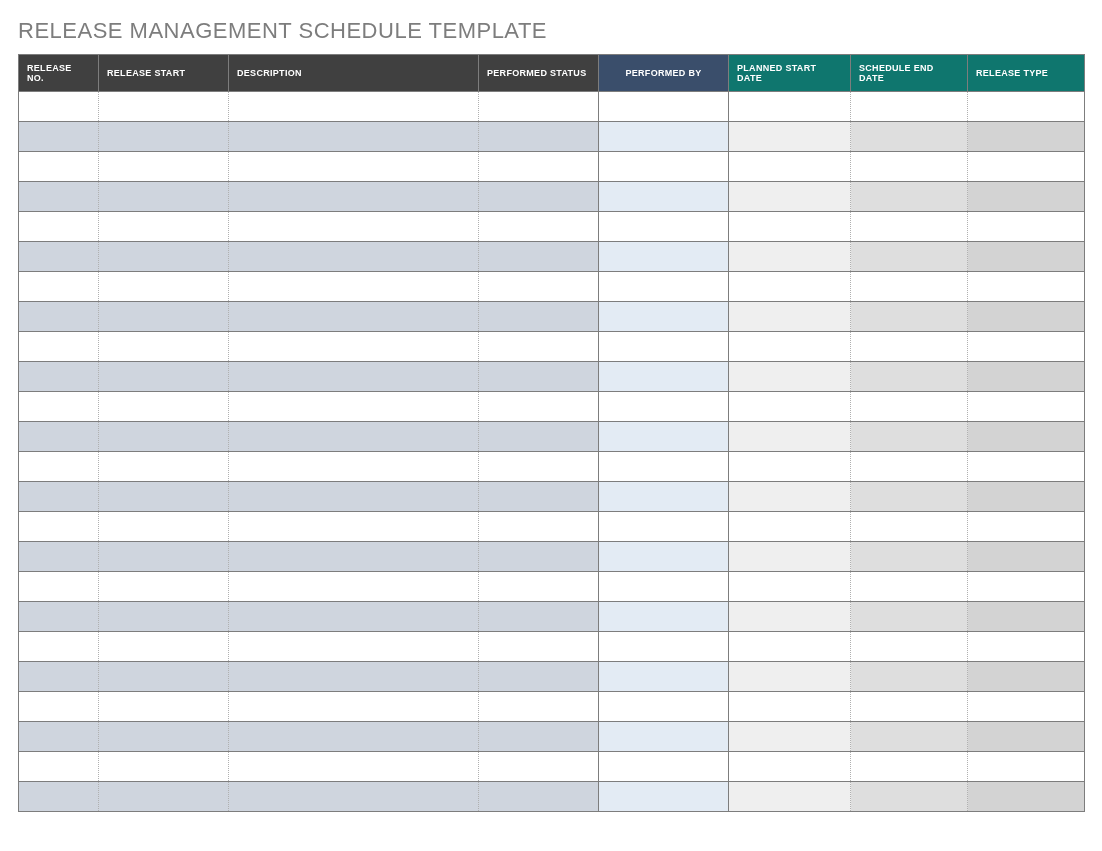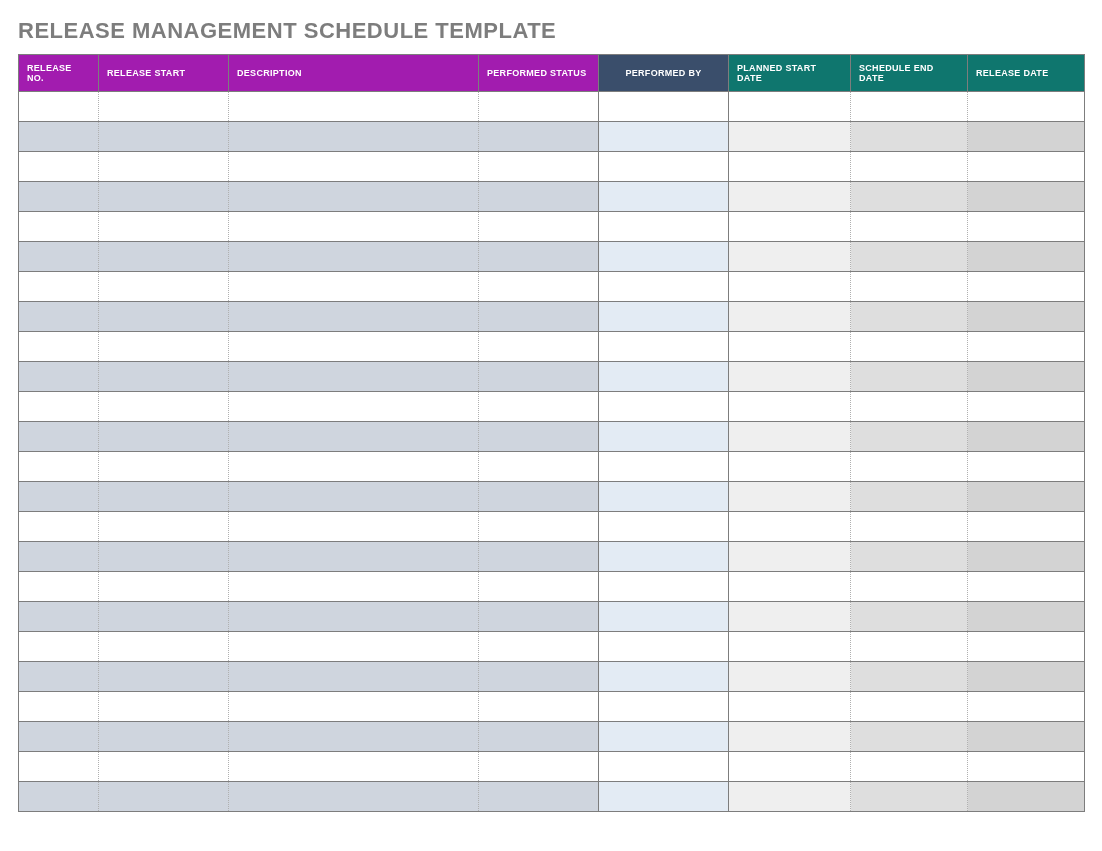--- a/index.html
+++ b/index.html
@@ -6,41 +6,41 @@
   body {
     margin: 0;
     padding: 18px;
     background: #ffffff;
     font-family: Arial, Helvetica, sans-serif;
     width: 1102px;
   }
   h1 {
     margin: 0 0 10px 0;
     font-size: 22px;
-    font-weight: 700;
+    font-weight: 400;
     letter-spacing: 0.5px;
     color: #7d7d7d;
   }
   table {
     border-collapse: collapse;
     width: 1066px;
     table-layout: fixed;
     border: 1px solid #7d7d7d;
   }
   th {
     font-size: 9px;
     font-weight: 700;
     color: #ffffff;
     text-align: left;
     padding: 8px 8px;
     border: 1px solid #7d7d7d;
     height: 28px;
     letter-spacing: 0.3px;
   }
-  th.navy { background: #a21caf; }
+  th.navy { background: #404040; }
   th.blue { background: #3a4e6b; text-align: center; }
   th.grey { background: #0f766e; }
   td {
     height: 30px;
     border-top: 1px solid #7d7d7d;
     border-bottom: 1px solid #7d7d7d;
     padding: 0 6px;
     font-size: 11px;
     color: #333;
   }
@@ -90,21 +90,21 @@
   </colgroup>
   <thead>
     <tr>
       <th class="navy">RELEASE NO.</th>
       <th class="navy">RELEASE START</th>
       <th class="navy">DESCRIPTION</th>
       <th class="navy">PERFORMED STATUS</th>
       <th class="blue">PERFORMED BY</th>
       <th class="grey">PLANNED START DATE</th>
       <th class="grey">SCHEDULE END DATE</th>
-      <th class="grey">RELEASE DATE</th>
+      <th class="grey">RELEASE TYPE</th>
     </tr>
   </thead>
   <tbody id="tbody">
       <tr class="odd">
         <td class="grp-left c-main dot-right"></td>
         <td class="c-main dot-right"></td>
         <td class="c-main dot-right"></td>
         <td class="c-main grp-right"></td>
         <td class="c-mid grp-left grp-right"></td>
         <td class="c-date1 grp-left dot-right-d"></td>

